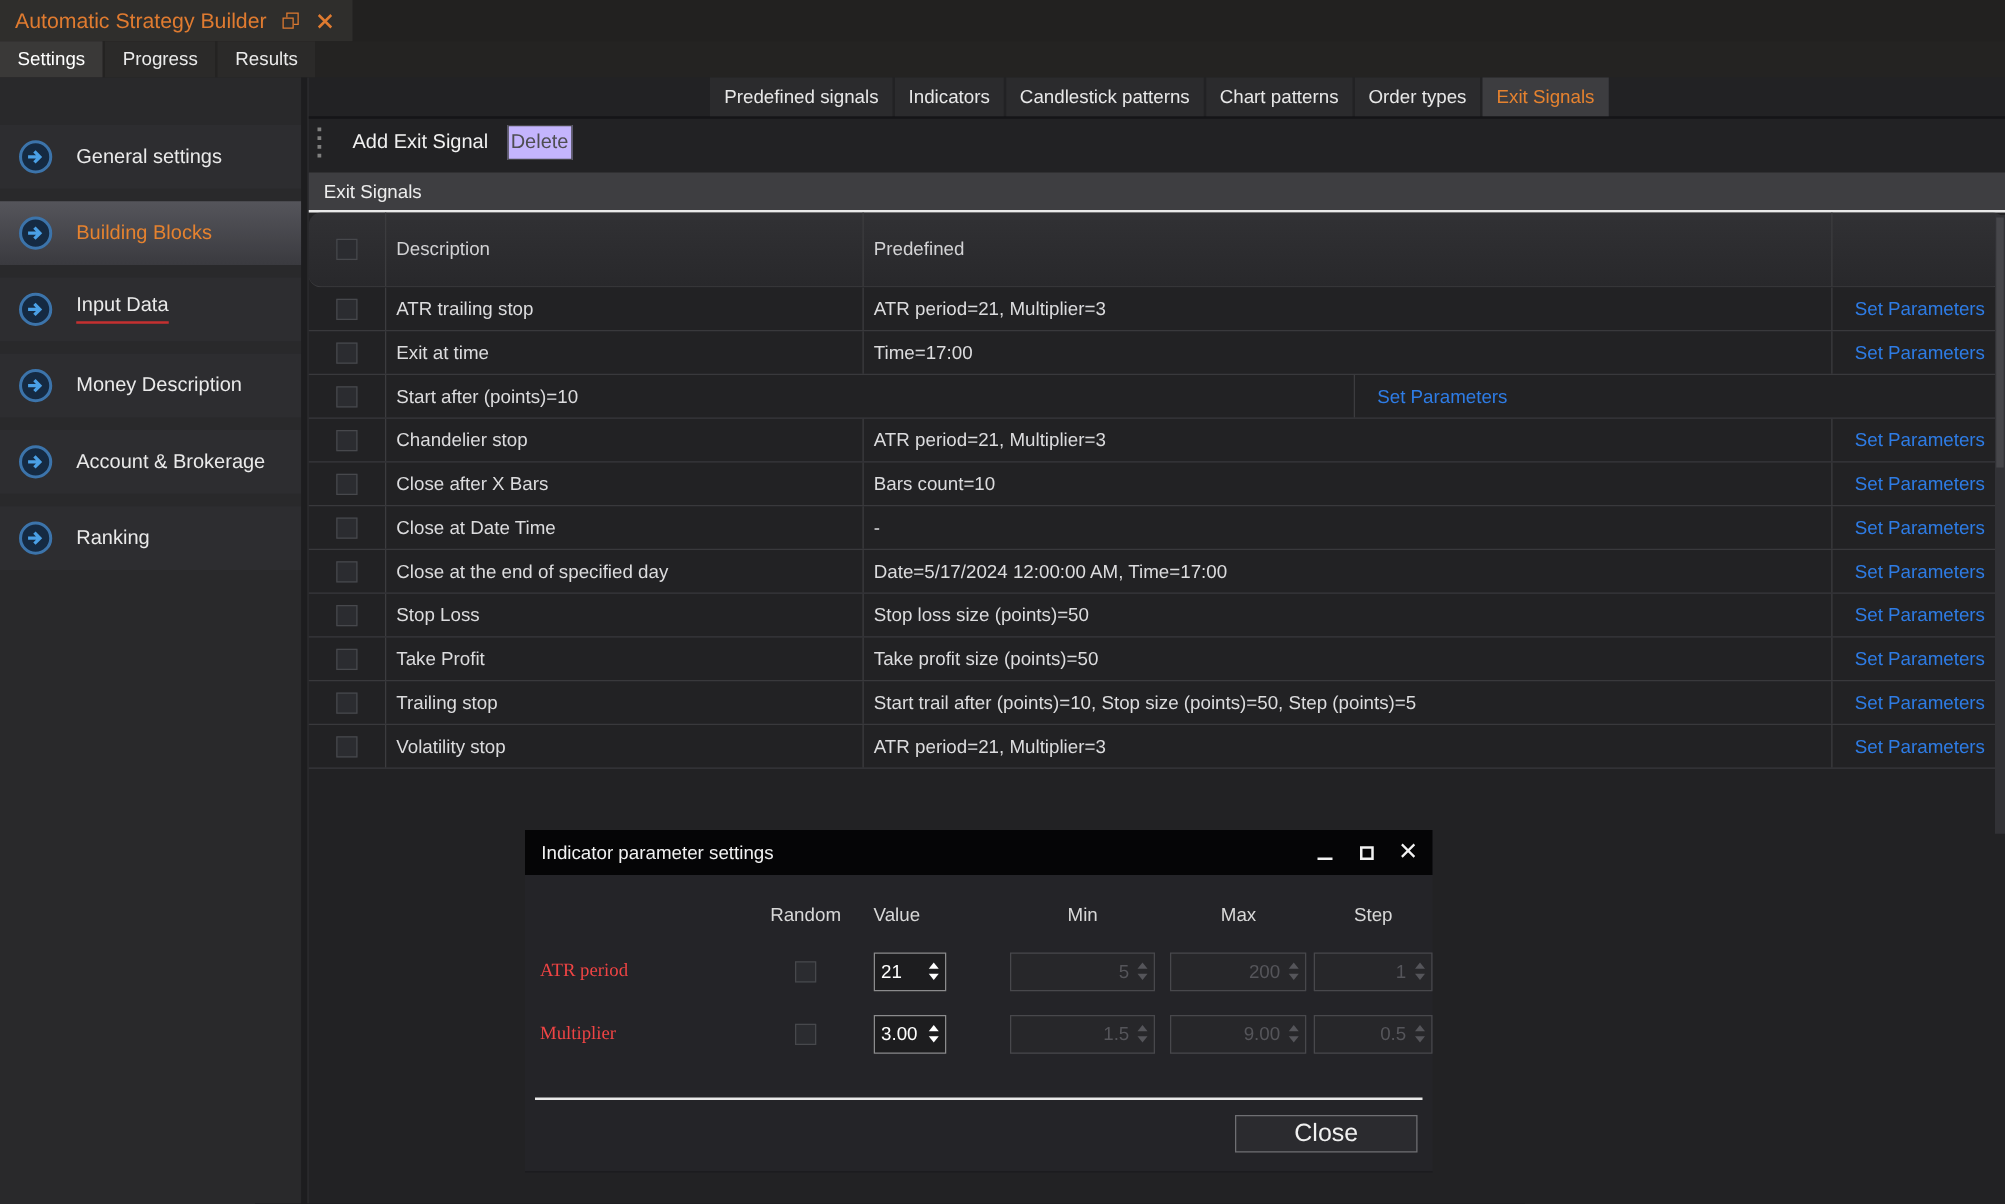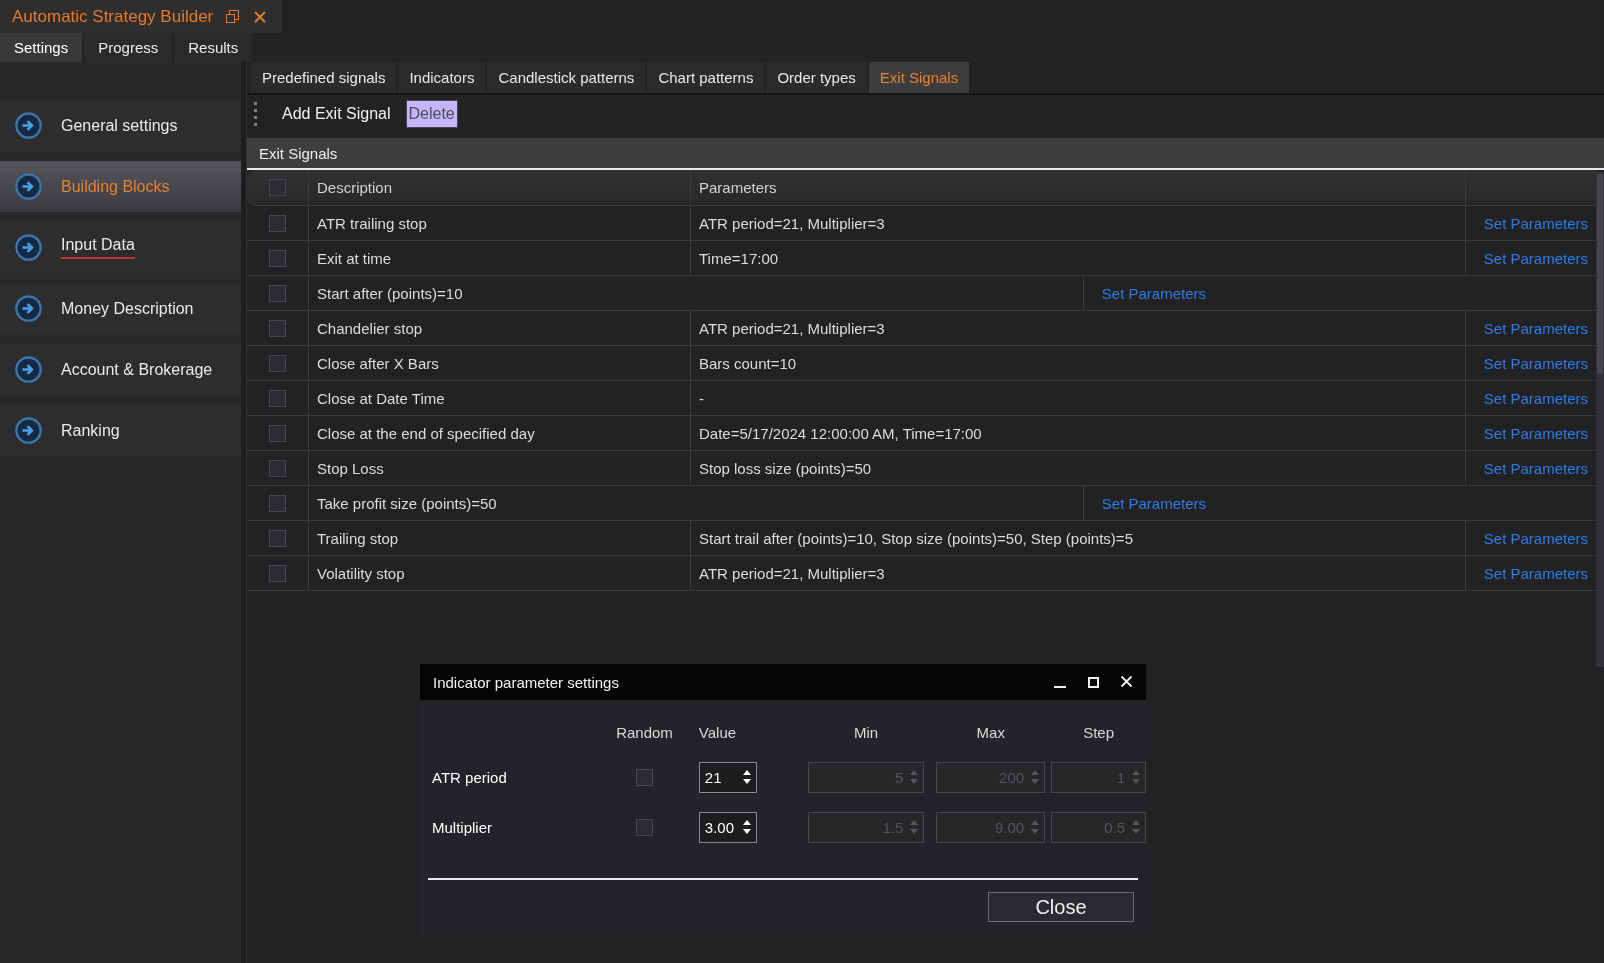--- a/index.html
+++ b/index.html
@@ -29,35 +29,35 @@
   .sidebar{ position:absolute; left:0; top:62px; width:241px; height:901px; background:#29292b; padding-top:38px; }
   .vdivider{ position:absolute; left:241px; top:62px; width:6px; height:901px; background:#1d1d1f;
     border-right:1px solid #323234; }
   .sb-item{ height:51px; margin-bottom:10px; background:#2d2d30; display:flex; align-items:center;
     padding-left:14px; gap:18px; font-size:16px; color:#eaeaea; cursor:default; }
   .sb-item.selected{ background:linear-gradient(180deg,#55555b 0%,#3a3a3f 100%); color:#e5822f; }
   .sb-icon{ width:29px; height:29px; flex:0 0 auto; }
   .sb-label.underline{ border-bottom:2px solid #c53030; padding-bottom:3px; }
   
   .main{ position:absolute; left:247px; top:62px; width:1357px; height:901px; background:#222224; }
-  .btabs{ height:33px; display:flex; gap:2px; padding-left:4px; border-bottom:2px solid #151517; }
+  .btabs{ height:33px; display:flex; gap:2px; padding-left:4px; border-bottom:2px solid #151517;justify-content:center; }
   .btab{ display:flex; align-items:center; padding:0 11px; background:#2b2b2d; color:#e8e8e8;
     font-size:15px; white-space:nowrap; cursor:default; }
   .btab.active{ background:#3d3d40; color:#e5822f; }
   .toolbar{ height:38px; display:flex; align-items:center; gap:15px; padding-left:7px; }
   .handle{ display:flex; flex-direction:column; gap:4px; }
   .handle i{ width:3px; height:3px; background:#80807f; display:block; }
   .add-btn{ background:none; border:none; color:#f1f1f1; font-size:16px;
     font-family:"Liberation Sans",sans-serif; cursor:default;margin-left:10px; }
   .delete-btn{ background:#c4b5fd; border:1px solid #454549; color:#4e4e52; font-size:16px;
     padding:4px 2px; font-family:"Liberation Sans",sans-serif; cursor:default; }
   .group-header{ height:32px; margin-top:5px; background:#3e3e41; display:flex; align-items:center;
     padding-left:12px; color:#ededed; font-size:15px; border-bottom:2px solid #e9e9e9; }
   
-  .colheader{ height:36px; display:flex; align-items:flex-end;
+  .colheader{ height:60px; display:flex; align-items:flex-end;
     background:linear-gradient(180deg,#313134,#28282b); border-bottom:1px solid #3c3c3f;
     color:#d2d2d4; font-size:15px;border-radius:10px; }
   .grid-row{ height:35px; display:flex; align-items:center; border-bottom:1px solid #39393c;
     font-size:15px; color:#dcdcde; }
   .c-check{ width:61px; display:flex; align-items:center; height:100%; }
   .c-desc{ width:382px; padding-left:8px; border-left:1px solid #3c3c3f; height:100%;
     display:flex; align-items:center; }
   .c-params{ width:775px; padding-left:8px; border-left:1px solid #3c3c3f; height:100%;
     display:flex; align-items:center; }
   .c-action{ width:131px; border-left:1px solid #3c3c3f; height:100%;
@@ -72,21 +72,21 @@
     border-bottom:1px solid #1a1a1c; }
   .d-title{ height:36px; background:#050506; display:flex; align-items:center; padding:0 13px;
     color:#f2f2f2; font-size:15px; }
   .d-controls{ margin-left:auto; display:flex; gap:21px; align-items:center; }
   .dlg-min{ width:13px; height:13px; position:relative; }
   .dlg-min i{ position:absolute; left:0; bottom:1px; width:12px; height:2px; background:#f2f2f2; }
   .dlg-max{ width:11px; height:11px; border:2px solid #f2f2f2; }
   .d-head{ display:flex; align-items:center; height:40px; margin-top:12px; padding-left:12px;
     font-size:15px; color:#d8d8d8; }
   .d-row{ display:flex; align-items:center; height:50px; padding-left:12px; font-size:15px; }
-  .dc-label{ width:160px; color:#ffffff; }
+  .dc-label{ width:160px; color:#ef4444;font-family:Liberation Serif, serif; }
   .dc-random{ width:110px; display:flex; justify-content:center; }
   .dc-value{ width:90px; display:flex; }
   .dc-min{ width:118px; margin-left:20px; }
   .dc-max{ width:110px; margin-left:12px; }
   .dc-step{ width:96px; margin-left:6px; }
   .d-head .hc{ text-align:center; }
   .spin{ height:31px; border:1px solid; display:flex; align-items:center; padding:0 5px; width:100%; }
   .dc-value .spin{ width:58px; }
   .spin.on{ border-color:#8b8b8d; background:#1d1d1f; color:#ffffff; }
   .spin.off{ border-color:#48484c; background:#27272a; color:#55555a; }
@@ -228,21 +228,21 @@
 
     <div class="group-header">
       <span>Exit Signals</span>
     </div>
 
     <div class="colheader">
       <div class="c-check">
         <span class="cb"></span>
       </div>
       <div class="c-desc">Description</div>
-      <div class="c-params">Parameters</div>
+      <div class="c-params">Predefined</div>
       <div class="c-action"></div>
     </div>
 
     <div id="grid-rows">
         <div class="grid-row">
     <div class="c-check">
             <span class="cb"></span>
           </div>
     <div class="c-desc">ATR trailing stop</div>
     <div class="c-params">ATR period=21, Multiplier=3</div>
@@ -316,20 +316,21 @@
     <div class="c-desc">Stop Loss</div>
     <div class="c-params">Stop loss size (points)=50</div>
     <div class="c-action">
       <a class="setlink">Set Parameters</a>
     </div>
   </div>
         <div class="grid-row">
     <div class="c-check">
             <span class="cb"></span>
           </div>
+    <div class="c-desc">Take Profit</div>
     <div class="c-params">Take profit size (points)=50</div>
     <div class="c-action">
       <a class="setlink">Set Parameters</a>
     </div>
   </div>
         <div class="grid-row">
     <div class="c-check">
             <span class="cb"></span>
           </div>
     <div class="c-desc">Trailing stop</div>

